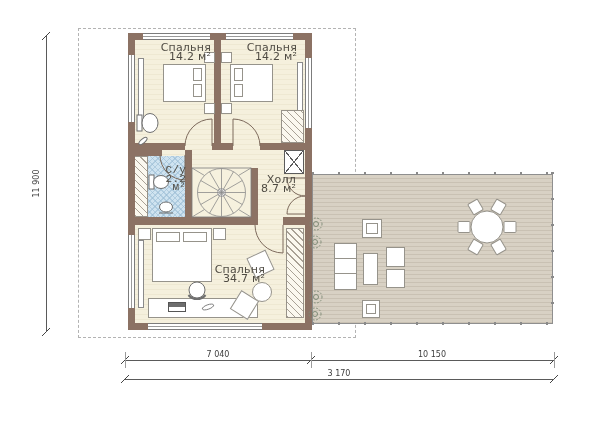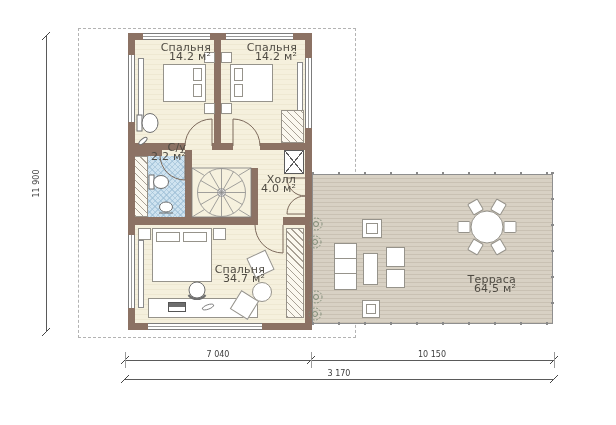--- a/index.html
+++ b/index.html
@@ -219,35 +219,31 @@
   </svg>
 
   <div class="a lab" style="left:141px;top:44px;width:70px;">
     <div>Спальня</div>
     <div>14.2 м²</div>
   </div>
   <div class="a lab" style="left:227px;top:44px;width:70px;">
     <div>Спальня</div>
     <div>14.2 м²</div>
   </div>
-  <div class="a lab" style="left:146px;top:144px;width:40px;">
+  <div class="a lab" style="left:146px;top:166px;width:40px;font-family:Liberation Mono, monospace;">
     <div>С/у</div>
     <div>2.2 м²</div>
   </div>
   <div class="a lab" style="left:238px;top:176px;width:58px;">
     <div>Холл</div>
-    <div>4.0 м²</div>
+    <div>8.7 м²</div>
   </div>
   <div class="a lab" style="left:203px;top:266px;width:62px;">
     <div>Спальня</div>
     <div>34.7 м²</div>
-  </div>
-  <div class="a lab" style="left:450px;top:276px;width:66px;">
-    <div>Терраса</div>
-    <div>64,5 м²</div>
   </div>
 
   <div class="a dimline" style="left:46px;top:36px;width:1px;height:296px;"></div>
   <div class="a dimlab" style="left:6px;top:179px;width:60px;transform:rotate(-90deg);">11 900</div>
 
   <div class="a dimline" style="left:125px;top:360px;width:429px;height:1px;"></div>
   <div class="a guide" style="left:125px;top:352px;width:1px;height:16px;"></div>
   <div class="a guide" style="left:311px;top:352px;width:1px;height:16px;"></div>
   <div class="a guide" style="left:554px;top:352px;width:1px;height:16px;"></div>
   <div class="a dimlab" style="left:193px;top:350px;width:50px;">7 040</div>

